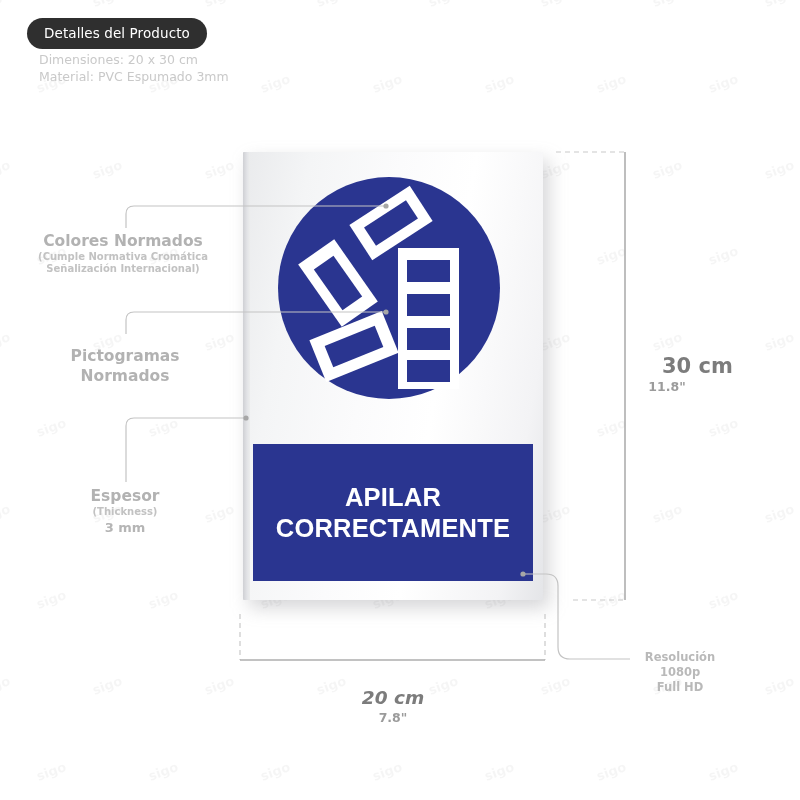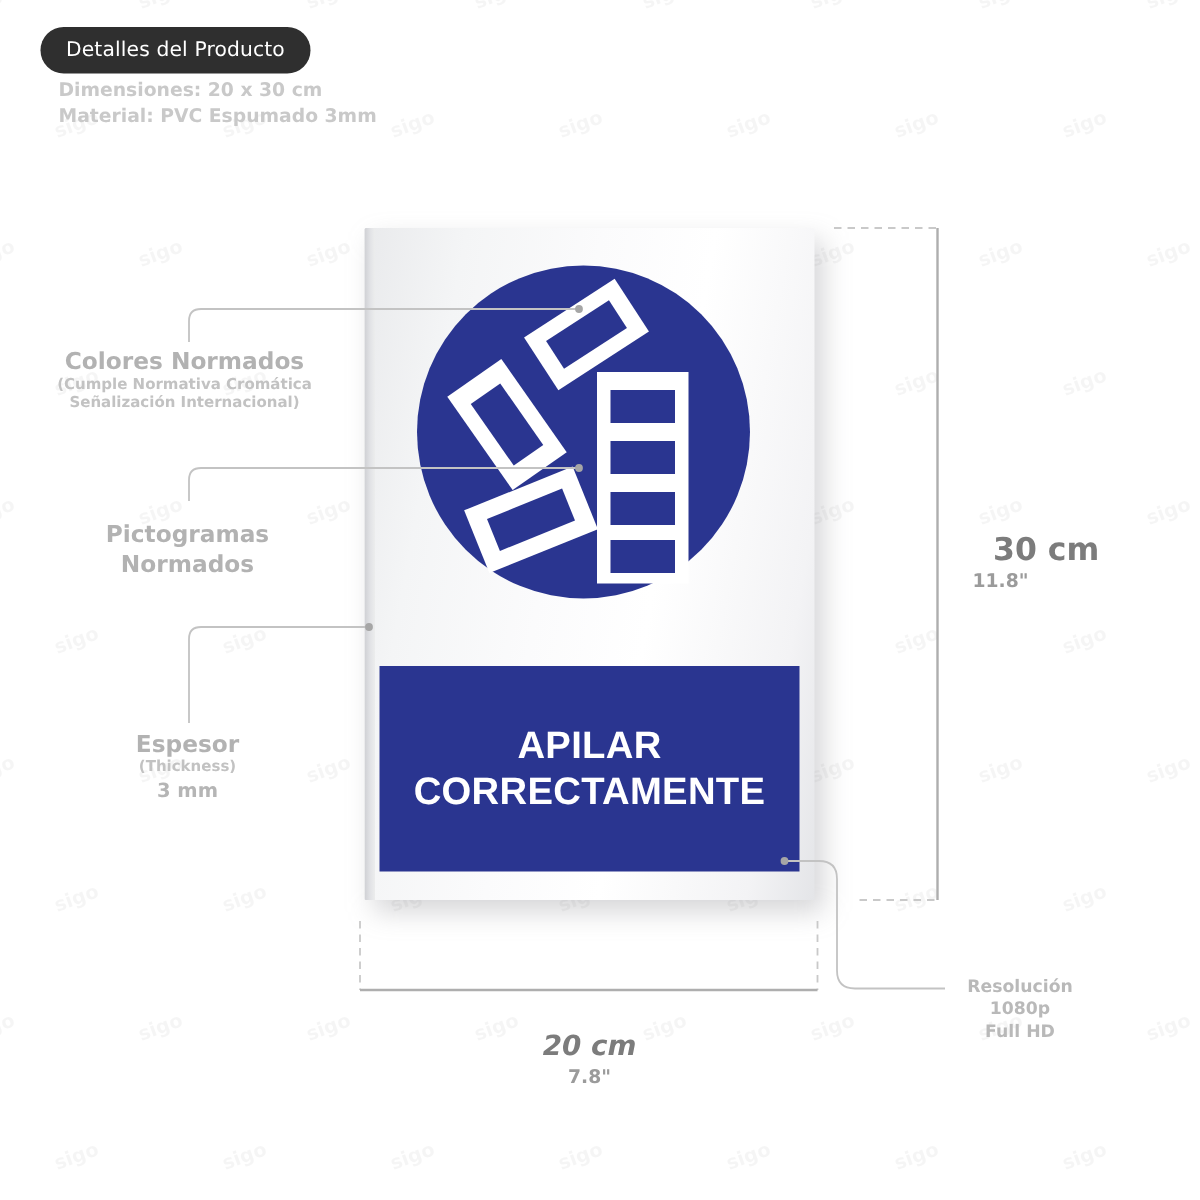--- a/index.html
+++ b/index.html
@@ -41,21 +41,21 @@
     letter-spacing:0.1px;
     z-index:20;
   }
   #spec-lines {
     position:absolute;
     left:39px; top:51px;
     z-index:20;
   }
   #spec-lines div {
     font-size:12.5px;
-    font-weight:700;
+    font-weight:400;
     color:#c9c9c9;
     line-height:17px;
   }
 
   
   #sign-wrap {
     position:absolute;
     left:243px; top:152px;
     width:300px; height:448px;
     z-index:12;

